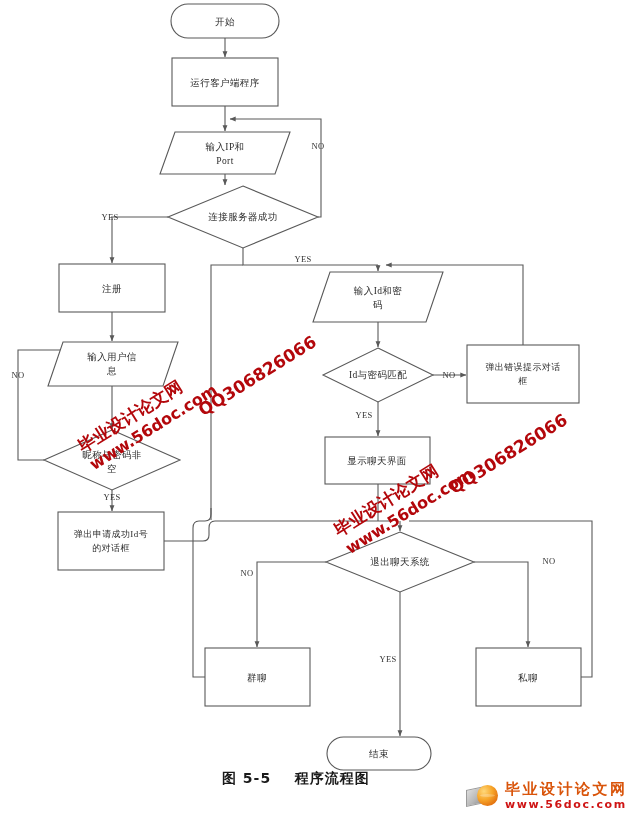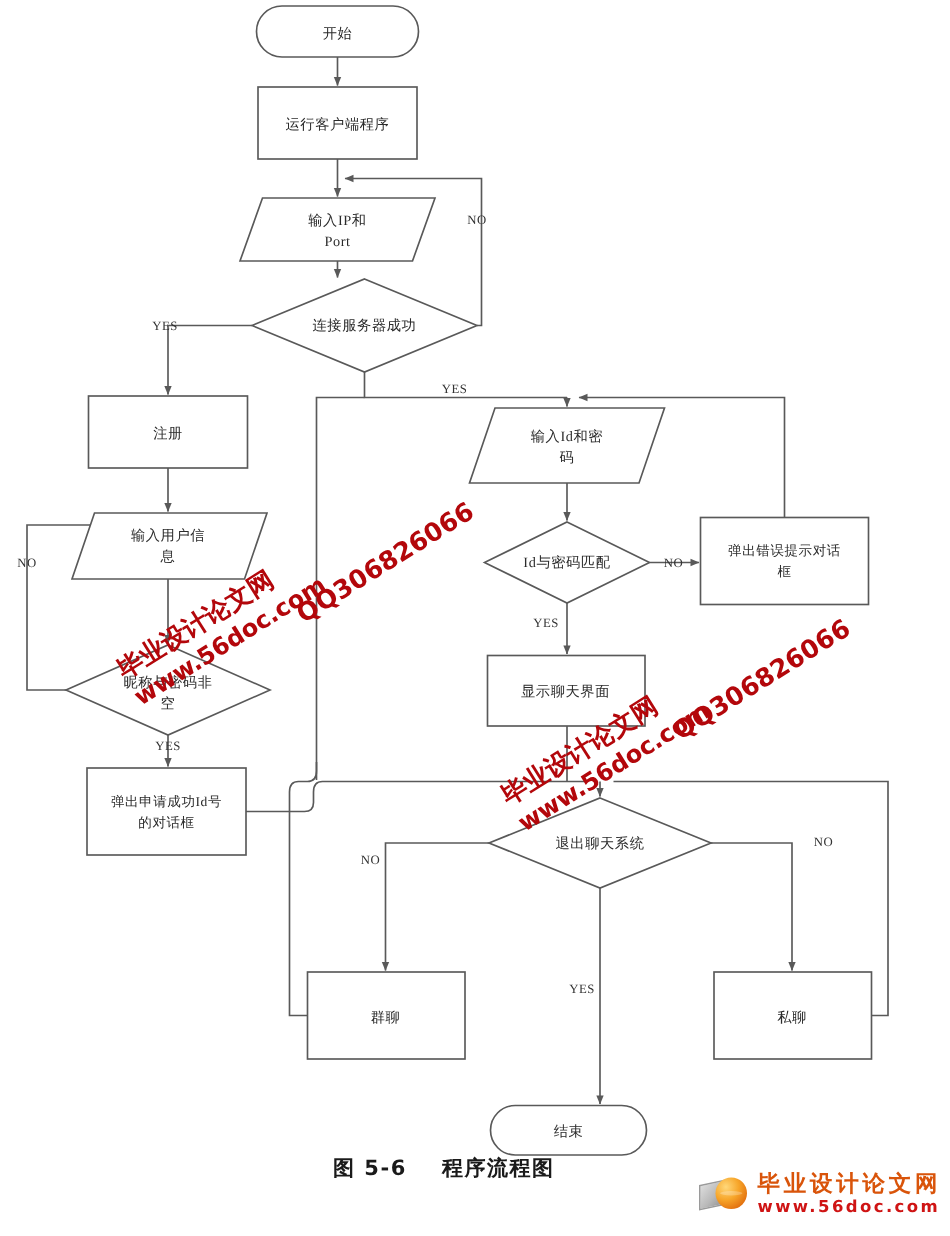--- a/index.html
+++ b/index.html
@@ -213,21 +213,21 @@
 
   <div class="wm" style="left:352px;top:516px;transform:rotate(-32deg);">
     <span class="l1">毕业设计论文网</span>
     <span class="l2">www.56doc.com</span>
   </div>
 
   <div class="wm" style="left:456px;top:478px;transform:rotate(-32deg);">
     <span class="l1">QQ306826066</span>
   </div>
 
-  <div class="caption">图 5-6    程序流程图</div>
+  <div class="caption">图 5-5    程序流程图</div>
 
   <div class="logo">
     <div class="logo-mark">
       <div class="logo-book"></div>
       <div class="logo-ball"></div>
     </div>
     <div class="logo-text">
       <span class="logo-cn">毕业设计论文网</span>
       <span class="logo-url">www.56doc.com</span>
     </div>

